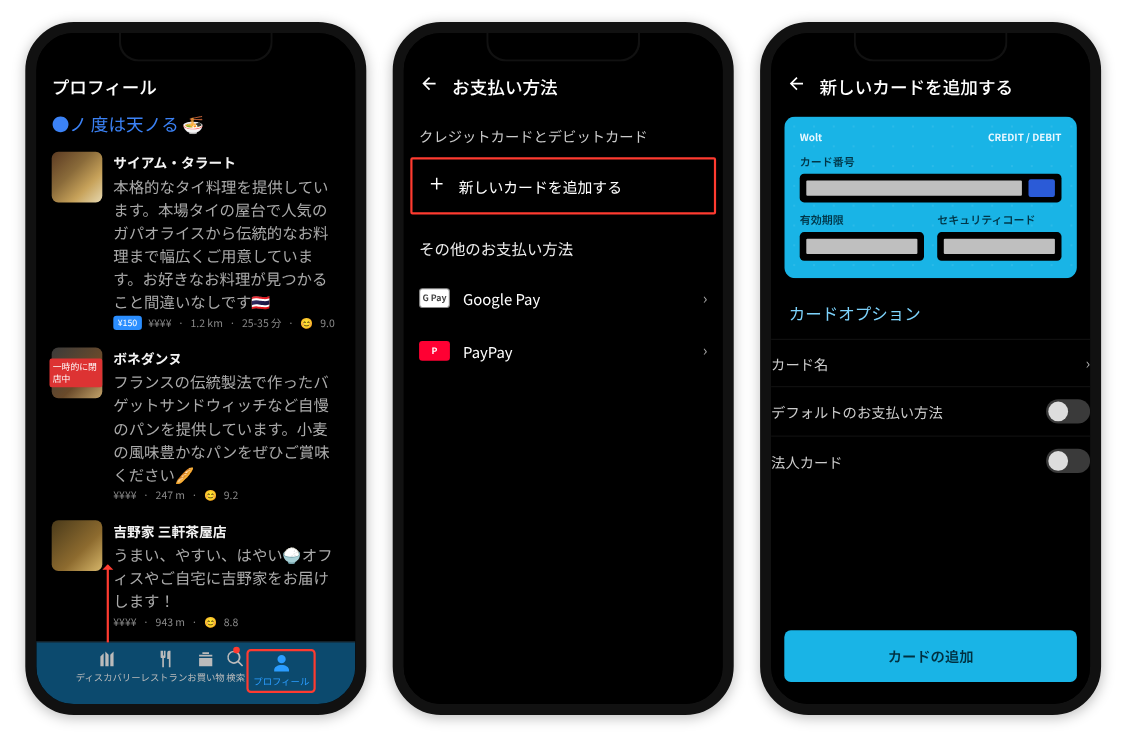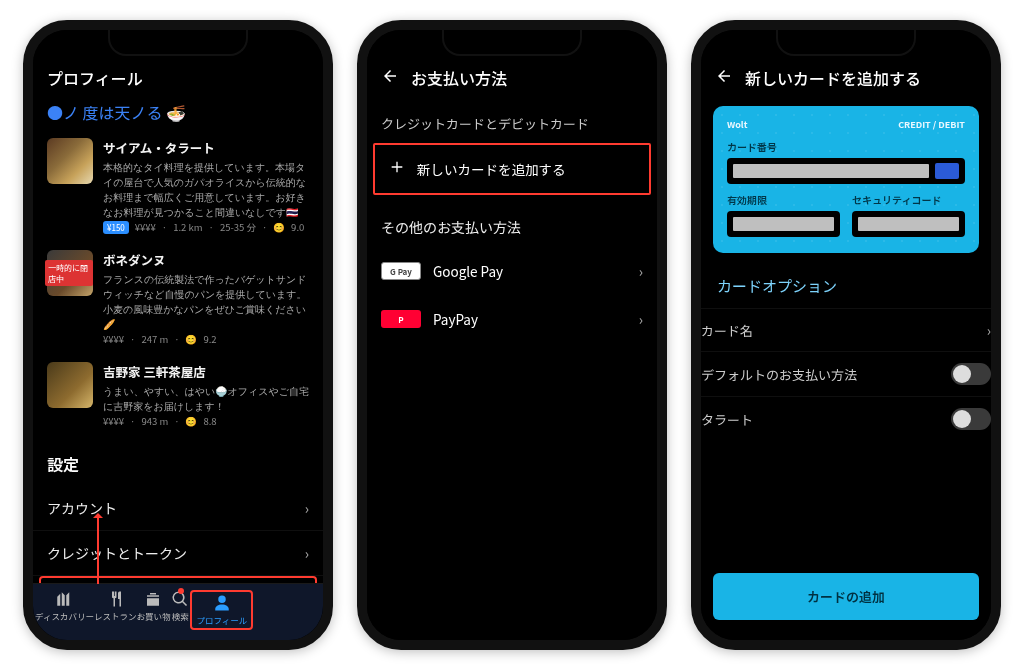--- a/index.html
+++ b/index.html
@@ -67,58 +67,58 @@
     position: relative;
   }
   .thumb.b { background: linear-gradient(135deg,#3a3a3a,#6a4a2a 60%,#c4a46a); }
   .thumb.c { background: linear-gradient(135deg,#4a3a1a,#8d6b2f 60%,#d6b66a); }
   .thumb-badge {
     position: absolute; left: -2px; top: 10px;
     background: #d33; color:#fff; font-size:8px; padding:2px 3px; border-radius:2px;
     writing-mode: horizontal-tb;
   }
   .r-title { font-size: 12.5px; font-weight: 700; color:#f3f3f3; margin-bottom:3px;}
-  .r-desc { font-size: 10px; color:#aaa; line-height: 1.5; font-family: Liberation Serif, serif; }
+  .r-desc { font-size: 14px; color:#aaa; line-height: 1.5; }
   .r-meta { font-size: 9.5px; color:#888; margin-top:0; display:flex; gap:6px; align-items:center;}
   .r-meta .badge-a { background:#2b8eff; color:#fff; padding:1px 4px; border-radius:3px; font-size:8px;}
   .section-h { font-size:16px; font-weight:600; padding: 16px 14px 10px 14px; }
   .setting-row {
     display:flex; justify-content:space-between; align-items:center;
     padding: 12px 14px; font-size: 14px; color:#eee;
     border-bottom: 1px solid rgba(255,255,255,0.06);
   }
   .chev { color:#aaa; font-size:14px; }
   .hlite { border: 2px solid #ff3b30; border-radius:4px; margin: 0 6px; padding:10px 8px;}
   .arrow-up {
     position:absolute; left: 64px; bottom: 56px;
     width: 2px; height: 70px; background:#ff3b30;
   }
   .arrow-up::before{
     content:""; position:absolute; top:-6px; left:-4px;
     border:5px solid transparent; border-bottom-color:#ff3b30;
   }
   .tabbar {
-    display:flex; justify-content:flex-start; padding:6px 2px 10px 2px;
-    background:#0f172a; border-top:1px solid #1a1a1a;
+    display:flex; justify-content:center; padding:6px 2px 10px 2px;
+    background:#0c4a6e; border-top:1px solid #1a1a1a;
   }
   .tab { display:flex; flex-direction:column; align-items:center; gap:2px; font-size:8.5px; color:#bbb; position:relative;}
   .tab.active { color:#2b9dff; }
   .tab svg { width:20px; height:18px; fill: currentColor; }
   .tab .dot { position:absolute; top:-2px; right:6px; width:6px;height:6px;background:#ff3b30;border-radius:50%;}
   .tab-hlite { border:2px solid #ff3b30; border-radius:4px; padding:2px 4px;}
   
   .subh { font-size:13px; color:#ccc; padding: 14px 14px 10px 14px; }
   .s2-row {
     display:flex; align-items:center; gap:12px;
     padding: 14px 14px; font-size:13.5px; color:#fff;
   }
   .s2-row.hl { border:2px solid #ff3b30; margin:0 6px; border-radius:2px;}
   .s2-row .spacer { flex:1; }
   .plus-ic svg { width:16px;height:16px; stroke:#fff; stroke-width:2; fill:none;}
-  .pay-badge { width:40px; height:18px; border-radius:3px; display:flex;align-items:center;justify-content:center; font-size:8px; font-weight:700;}
+  .pay-badge { width:28px; height:18px; border-radius:3px; display:flex;align-items:center;justify-content:center; font-size:8px; font-weight:700;}
   .pay-badge.gp { background:#fff; color:#444; border:1px solid #888;}
   .pay-badge.pp { background:#ff0033; color:#fff;}
   
   .card-panel {
     margin: 6px 12px 14px 12px;
     background: #19b4e6;
     border-radius: 10px;
     padding: 12px 14px 16px 14px;
     background-image:
       radial-gradient(rgba(255,255,255,0.08) 1px, transparent 1px);
@@ -350,21 +350,21 @@
     <div class="opt-h">カードオプション</div>
     <div class="opt-row">
       <span>カード名</span>
       <span class="chev">›</span>
     </div>
     <div class="opt-row">
       <span>デフォルトのお支払い方法</span>
       <span class="toggle"></span>
     </div>
     <div class="opt-row">
-      <span>タラート</span>
+      <span>法人カード</span>
       <span class="toggle"></span>
     </div>
 
     <div class="flex-spacer"></div>
     <div class="cta">
       <span>カードの追加</span>
     </div>
   </div>
 </div>
 

